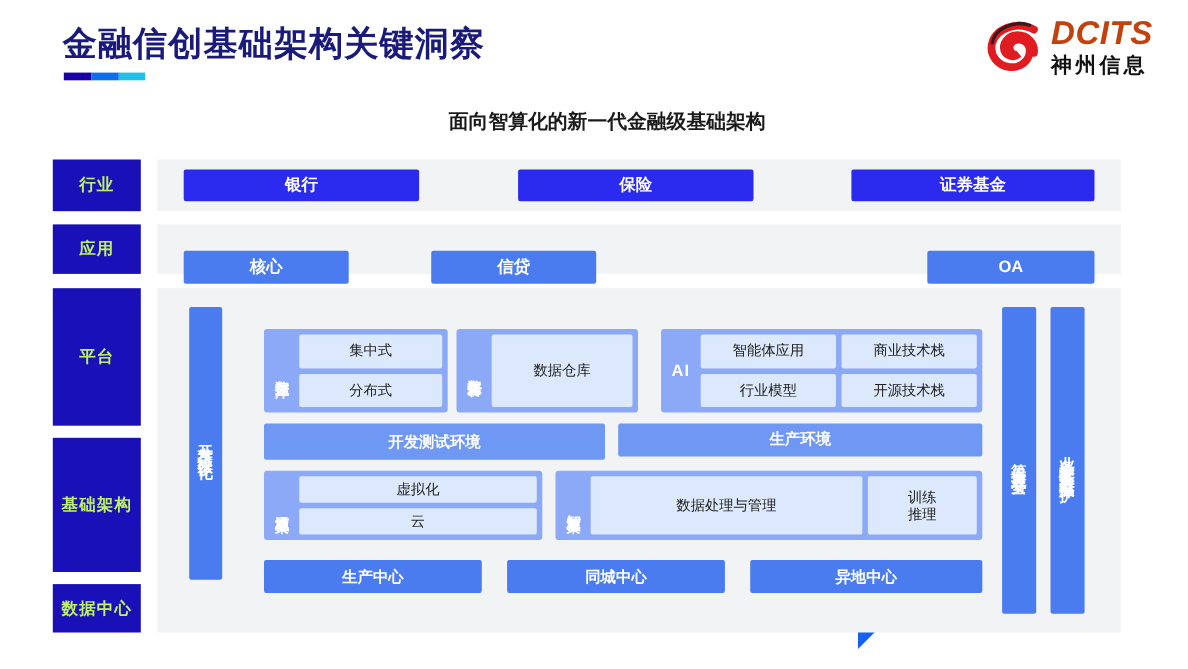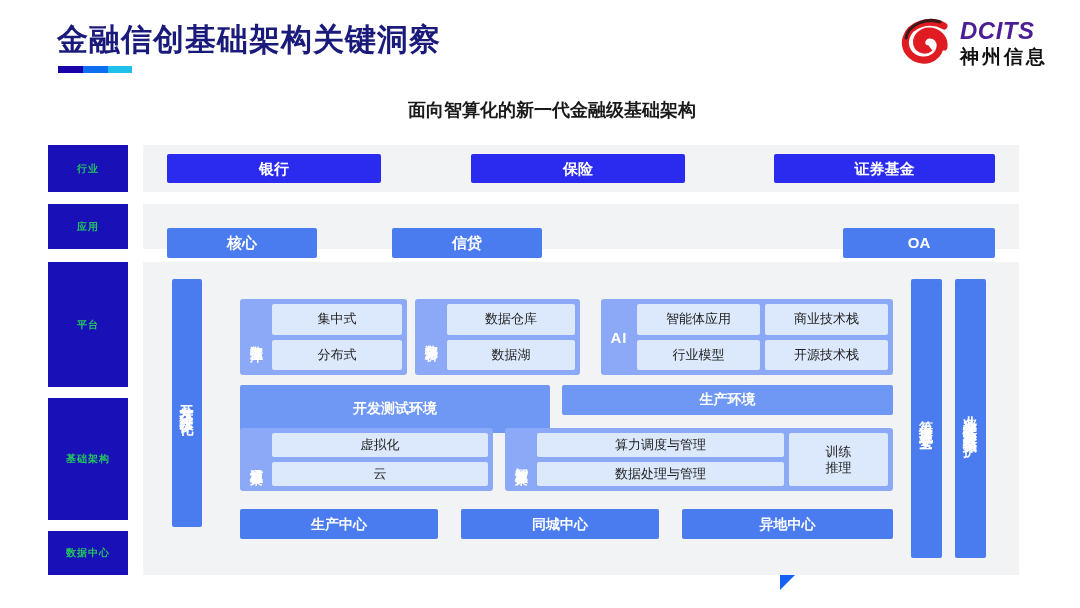--- a/index.html
+++ b/index.html
@@ -47,35 +47,35 @@
   .accent { position: absolute; left: 58px; top: 66px; display: flex; height: 7px; }
   .accent i { display: block; height: 7px; }
   .a1 { width: 25px; background: #1a00a8; }
   .a2 { width: 25px; background: #0d6ef0; }
   .a3 { width: 24px; background: #1fc0ea; }
 
   
   .logo { position: absolute; right: 32px; top: 16px; display: flex; align-items: center; gap: 8px; }
   .logo-mark { width: 52px; height: 52px; }
   .logo-text { display: flex; flex-direction: column; line-height: 1; }
-  .logo-en { font-size: 24px; font-weight: bold; color: #4c1d95; font-style: italic; letter-spacing: 0.5px; }
+  .logo-en { font-size: 30px; font-weight: bold; color: #c2410c; font-style: italic; letter-spacing: 0.5px; }
   .logo-cn { font-size: 19px; font-weight: bold; color: #111; letter-spacing: 3px; margin-top: 4px; }
 
   .subtitle {
     position: absolute; left: 0; top: 98px; width: 1080px;
     text-align: center; font-size: 18px; font-weight: bold; color: #1a1a1a; padding-left: 24px;
   }
 
   
   .rail { position: absolute; left: 48px; }
   .rail-box {
     position: absolute; left: 0; width: 80px;
-    background: #1a10b8; color: #22c55e;
-    display: flex; align-items: center; justify-content: center;
-    font-size: 10px; font-weight: bold; letter-spacing: 1px;
+    background: #1a10b8; color: #bef264;
+    display: flex; align-items: center; justify-content: center;
+    font-size: 15px; font-weight: bold; letter-spacing: 1px;
   }
   .rail-industry { top: 145px;  height: 47px; }
   .rail-app      { top: 204px;  height: 45px; }
   .rail-platform { top: 262px;  height: 125px; }
   .rail-infra    { top: 398px;  height: 122px; }
   .rail-dc       { top: 531px;  height: 44px; }
 
   
   .panel { position: absolute; background: #f2f3f5; }
   .panel-industry { left: 143px; top: 145px; width: 876px; height: 47px; }
@@ -139,21 +139,21 @@
   .g-da   { left: 272px; top: 37px;  width: 165px; height: 76px; }
   .g-ai   { left: 458px; top: 37px;  width: 292px; height: 76px; }
   .ai-label { font-size: 15px; writing-mode: horizontal-tb; width: 26px; }
 
   
   .envbar {
     position: absolute; background: #6e98f3; color: #fff;
     font-size: 14px; font-weight: bold; border-radius: 2px;
     display: flex; align-items: center; justify-content: center;
   }
-  .env-0 { left: 97px;  top: 123px; width: 310px; height: 48px; }
+  .env-0 { left: 97px;  top: 123px; width: 310px; height: 33px; }
   .env-1 { left: 419px; top: 123px; width: 331px; height: 30px; text-align: center; }
 
   
   .g-tf { left: 97px;  top: 166px; width: 253px; height: 63px; }
   .g-zf { left: 362px; top: 166px; width: 388px; height: 63px; }
 
   
   .chip-dc { background: #4a7cf0; height: 30px; top: 247px; font-size: 14px; }
   .dc-0 { left: 97px;  width: 198px; }
   .dc-1 { left: 318px; width: 198px; }
@@ -227,21 +227,20 @@
       <div class="group-items">
         <div class="tile">集中式</div>
         <div class="tile">分布式</div>
       </div>
     </div>
 
     <div class="group g-da">
       <div class="group-label">数据分析</div>
       <div class="group-items">
         <div class="tile">数据仓库</div>
-        <div class="tile">数据湖</div>
       </div>
     </div>
 
     <div class="group g-ai">
       <div class="group-label ai-label">AI</div>
       <div class="group-cols">
         <div class="group-col">
           <div class="tile">智能体应用</div>
           <div class="tile">行业模型</div>
         </div>
@@ -260,21 +259,20 @@
       <div class="group-items">
         <div class="tile">虚拟化</div>
         <div class="tile">云</div>
       </div>
     </div>
 
     <div class="group g-zf">
       <div class="group-label">智算框架</div>
       <div class="group-cols">
         <div class="group-col" style="flex:3 1 auto;">
-          <div class="tile">算力调度与管理</div>
           <div class="tile">数据处理与管理</div>
         </div>
         <div class="group-col" style="flex:1 1 auto;">
           <div class="tile" style="white-space:pre-line;">训练
 推理</div>
         </div>
       </div>
     </div>
 
     <div class="chip chip-dc dc-0">生产中心</div>

